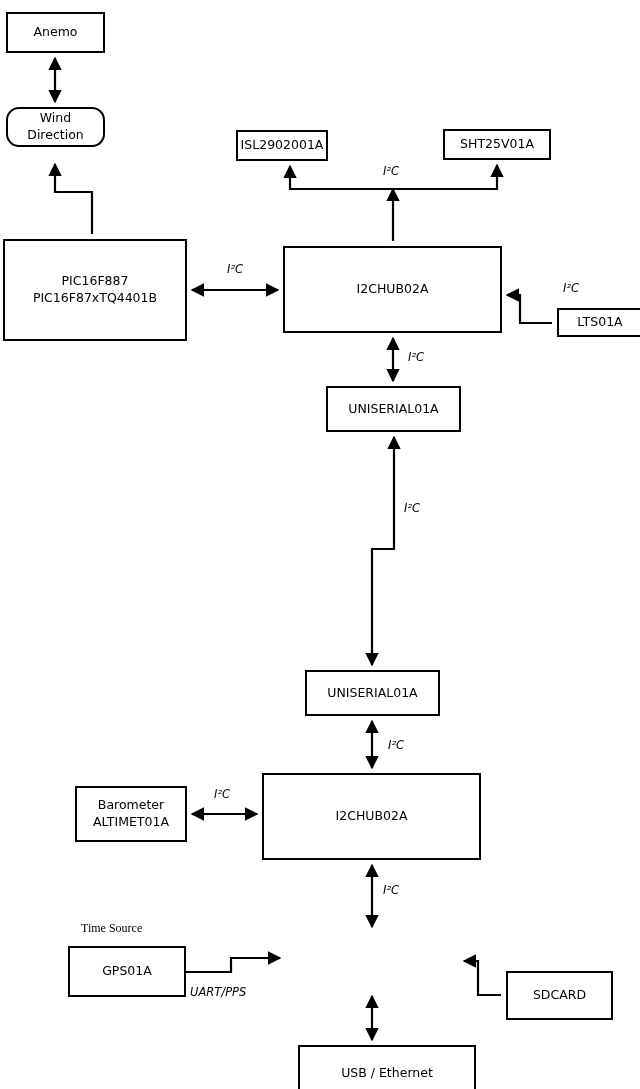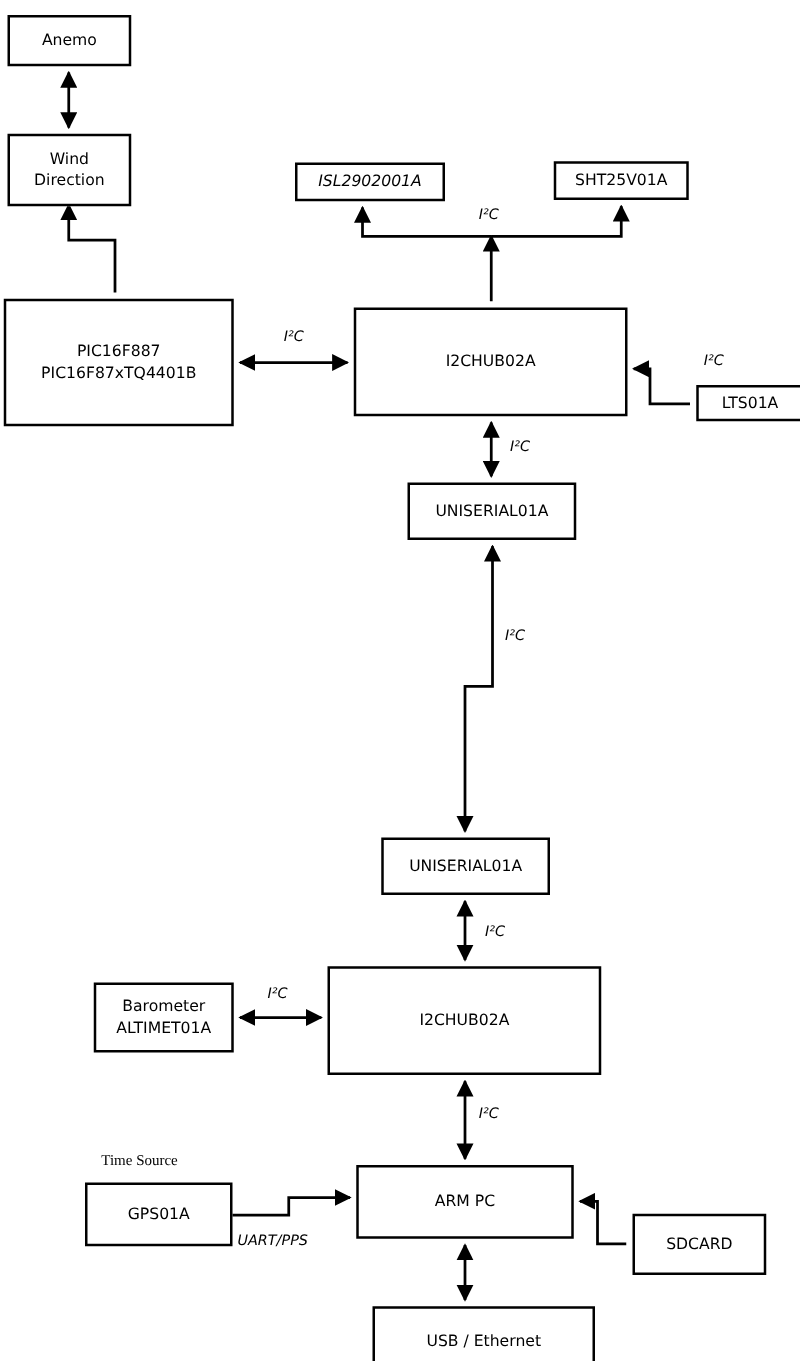--- a/index.html
+++ b/index.html
@@ -95,31 +95,31 @@
       <path d="M 501 983 L 478 983 L 478 949 L 464 949" marker-end="url(#arrow)"></path>
 
       <path d="M 372 984 L 372 1028" marker-end="url(#arrow)" marker-start="url(#arrow)"></path>
     </g>
   </svg>
 
   <div class="node" style="left:6px; top:0px; width:99px; height:41px;">
     <span>Anemo</span>
   </div>
 
-  <div class="node" style="left:6px; top:95px; width:99px; height:58px;">
+  <div class="node" style="left:6px; top:95px; width:99px; height:40px;border-radius:13px;">
     <span>Wind
 Direction</span>
   </div>
 
   <div class="node" style="left:3px; top:227px; width:184px; height:102px;">
     <span>PIC16F887
 PIC16F87xTQ4401B</span>
   </div>
 
-  <div class="node" style="left:236px; top:118px; width:120px; height:31px;font-style:italic;">
+  <div class="node" style="left:236px; top:118px; width:92px; height:31px;">
     <span>ISL2902001A</span>
   </div>
 
   <div class="node" style="left:443px; top:117px; width:108px; height:31px;">
     <span>SHT25V01A</span>
   </div>
 
   <div class="node" style="left:283px; top:234px; width:219px; height:87px;">
     <span>I2CHUB02A</span>
   </div>
@@ -142,23 +142,20 @@
 
   <div class="node" style="left:75px; top:774px; width:112px; height:56px;">
     <span>Barometer
 ALTIMET01A</span>
   </div>
 
   <div class="node" style="left:68px; top:934px; width:118px; height:51px;">
     <span>GPS01A</span>
   </div>
 
-  <div class="node" style="left:285px; top:920px; width:174px; height:59px;">
-    <span>ARM PC</span>
-  </div>
 
   <div class="node" style="left:506px; top:959px; width:107px; height:49px;">
     <span>SDCARD</span>
   </div>
 
   <div class="node" style="left:298px; top:1033px; width:178px; height:56px;">
     <span>USB / Ethernet</span>
   </div>
 
   <div class="edge-label" style="left:227px; top:250px;">I²C</div>

